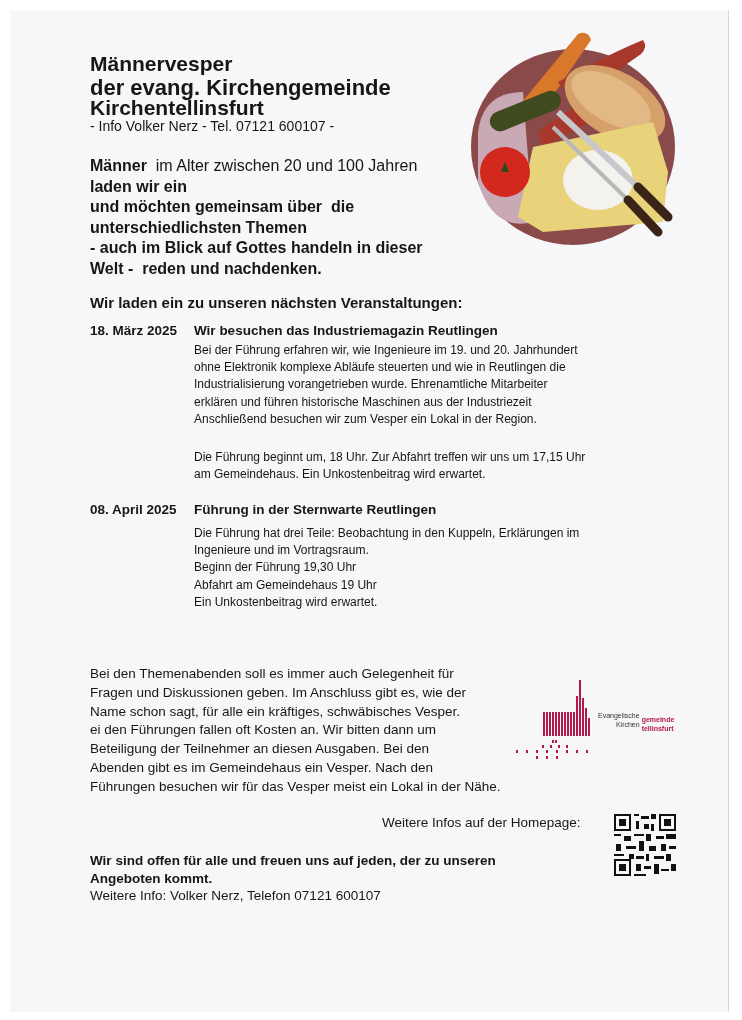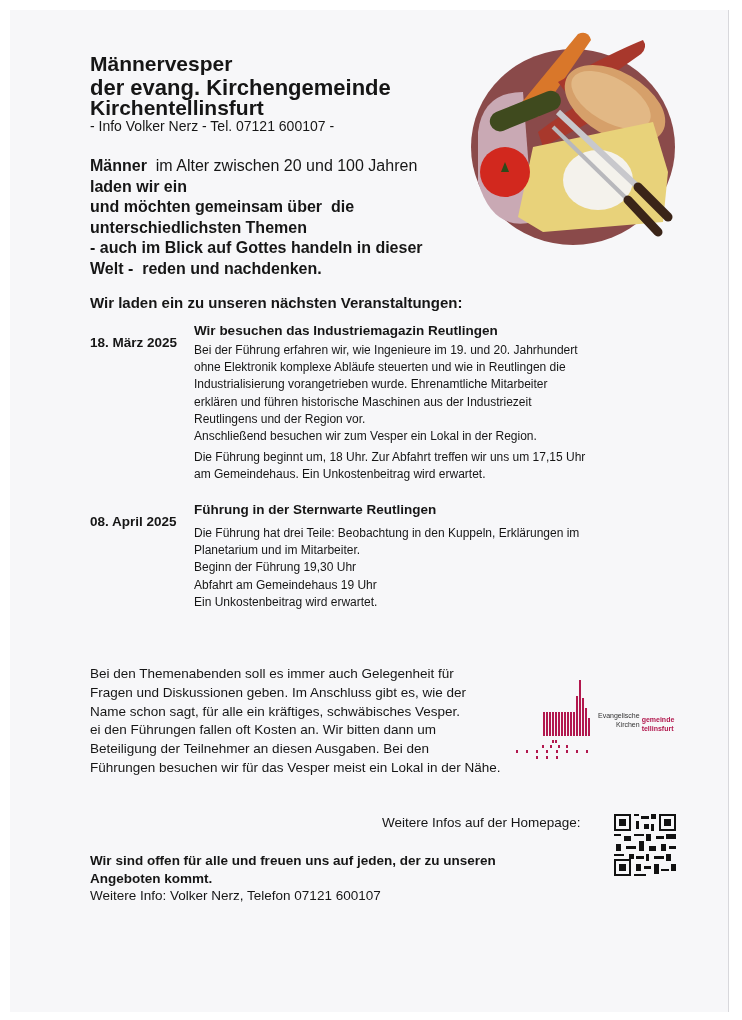--- a/index.html
+++ b/index.html
@@ -9,21 +9,21 @@
            border-right:1px solid #d8d8dc; }
   .abs { position:absolute; }
   .title { left:90px; top:52px; font-size:21px; font-weight:bold; line-height:24px; }
   .sub1 { left:90px; top:78px; font-size:22px; font-weight:bold; line-height:20px; }
   .sub2 { left:90px; top:98px; font-size:21px; font-weight:bold; line-height:20px; }
   .info { left:90px; top:117px; font-size:14px; line-height:18px; }
   .intro { left:90px; top:156px; width:380px; font-size:16px; line-height:20.5px; }
   .intro div { white-space:nowrap; }
   .b { font-weight:bold; }
   .invite { left:90px; top:294px; font-size:15px; font-weight:bold; white-space:nowrap; }
-  .ev-date { font-size:13.5px; font-weight:bold; white-space:nowrap;margin-top:12px; }
+  .ev-date { font-size:13.5px; font-weight:bold; white-space:nowrap; }
   .ev-title { font-size:13.5px; font-weight:bold; white-space:nowrap; }
   .ev-body { font-size:12px; line-height:17.2px; white-space:nowrap; }
   .closing { left:90px; top:665px; font-size:13.5px; line-height:18.8px; white-space:nowrap; }
   .homepage { left:382px; top:815px; font-size:13.5px; white-space:nowrap; }
   .footer { left:90px; top:852px; font-size:13.5px; line-height:17.5px; white-space:nowrap; }
   .logo-text1 { font-size:7px; color:#333; line-height:9px; text-align:right; }
   .logo-text2 { font-size:7px; color:#b2184e; line-height:9px; font-weight:bold; }
   .qr { left:614px; top:814px; width:62px; height:62px; }
 </style>
 </head>
@@ -66,44 +66,44 @@
 
 <div class="abs invite">Wir laden ein zu unseren nächsten Veranstaltungen:</div>
 
 <div class="abs ev-date" style="left:90px;top:323px;">18. März 2025</div>
 <div class="abs ev-title" style="left:194px;top:323px;">Wir besuchen das Industriemagazin Reutlingen</div>
 <div class="abs ev-body" style="left:194px;top:342px;">
   <div>Bei der Führung erfahren wir, wie Ingenieure im 19. und 20. Jahrhundert</div>
   <div>ohne Elektronik komplexe Abläufe steuerten und wie in Reutlingen die</div>
   <div>Industrialisierung vorangetrieben wurde. Ehrenamtliche Mitarbeiter</div>
   <div>erklären und führen historische Maschinen aus der Industriezeit</div>
-  <div>Reutlingens und der Region vor.</div>
   <div>Anschließend besuchen wir zum Vesper ein Lokal in der Region.</div>
 </div>
 <div class="abs ev-body" style="left:194px;top:449px;">
   <div>Die Führung beginnt um, 18 Uhr. Zur Abfahrt treffen wir uns um 17,15 Uhr</div>
   <div>am Gemeindehaus. Ein Unkostenbeitrag wird erwartet.</div>
 </div>
 
 <div class="abs ev-date" style="left:90px;top:502px;">08. April 2025</div>
 <div class="abs ev-title" style="left:194px;top:502px;">Führung in der Sternwarte Reutlingen</div>
 <div class="abs ev-body" style="left:194px;top:525px;">
   <div>Die Führung hat drei Teile: Beobachtung in den Kuppeln, Erklärungen im</div>
-  <div>Planetarium und im Mitarbeiter.</div>
+  <div>Ingenieure und im Vortragsraum.</div>
   <div>Beginn der Führung 19,30 Uhr</div>
   <div>Abfahrt am Gemeindehaus 19 Uhr</div>
   <div>Ein Unkostenbeitrag wird erwartet.</div>
 </div>
 
 <div class="abs closing">
   <div>Bei den Themenabenden soll es immer auch Gelegenheit für</div>
   <div>Fragen und Diskussionen geben. Im Anschluss gibt es, wie der</div>
   <div>Name schon sagt, für alle ein kräftiges, schwäbisches Vesper.</div>
   <div>ei den Führungen fallen oft Kosten an. Wir bitten dann um</div>
   <div>Beteiligung der Teilnehmer an diesen Ausgaben. Bei den</div>
+  <div>Abenden gibt es im Gemeindehaus ein Vesper. Nach den</div>
   <div>Führungen besuchen wir für das Vesper meist ein Lokal in der Nähe.</div>
 </div>
 
 <svg class="abs" style="left:512px;top:678px;" width="82" height="82" viewBox="0 0 82 82">
   <g fill="#b2184e">
     <rect x="31" y="34" width="2" height="24"></rect>
     <rect x="34" y="34" width="2" height="24"></rect>
     <rect x="37" y="34" width="2" height="24"></rect>
     <rect x="40" y="34" width="2" height="24"></rect>
     <rect x="43" y="34" width="2" height="24"></rect>

